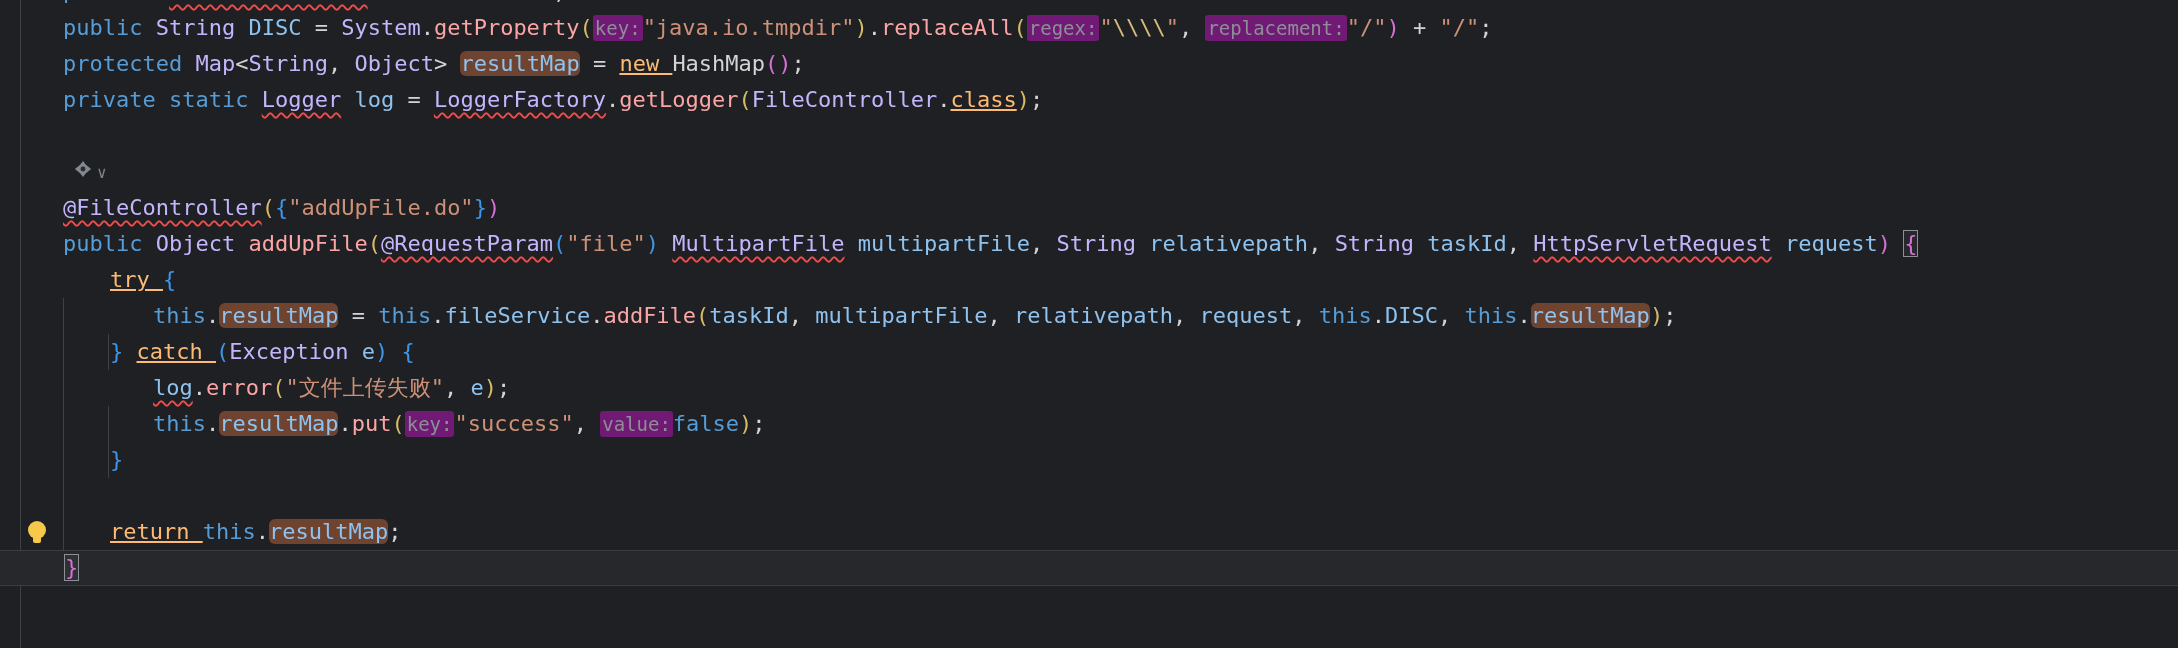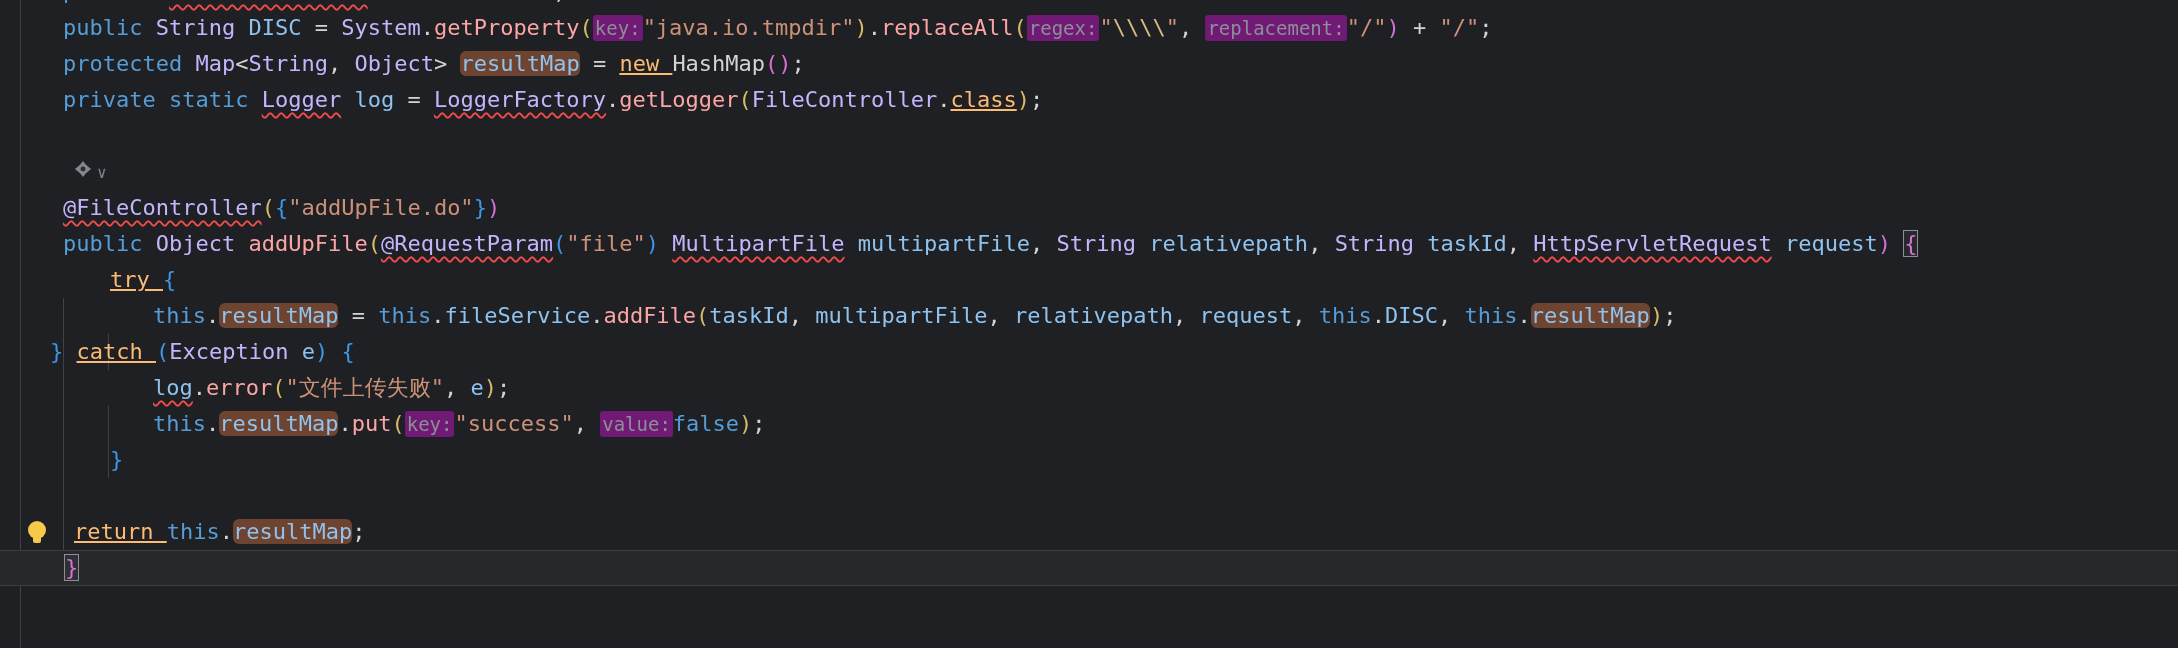--- a/index.html
+++ b/index.html
@@ -71,21 +71,21 @@
       <div class="line" style="padding-left: 63px;"><span class="c-kw">private static </span><span class="c-ty e">Logger</span><span class="c-d"> </span><span class="c-va">log </span><span class="c-d">= </span><span class="c-ty e">LoggerFactory</span><span class="c-d">.</span><span class="c-me">getLogger</span><span class="c-b1">(</span><span class="c-ty">FileController</span><span class="c-d">.</span><span class="c-fl">class</span><span class="c-b1">)</span><span class="c-d">;</span></div>
       <div class="line" style="padding-left: 20px;"></div>
       <div class="line" style="padding-left: 74px;"><span class="action-icon"><svg width="18" height="18" viewBox="0 0 16 16">
             <path d="M8 0.8 L10.6 4.2 L15.2 8 L10.6 11.8 L8 15.2 L5.4 11.8 L0.8 8 L5.4 4.2 Z" fill="#83878e"></path>
             <circle cx="8" cy="8" r="2.2" fill="#2a2c30"></circle>
           </svg></span><span class="chev">∨</span></div>
       <div class="line" style="padding-left: 63px;"><span class="c-ty e">@FileController</span><span class="c-b1">(</span><span class="c-b3">{</span><span class="c-st">"addUpFile.do"</span><span class="c-b3">}</span><span class="c-b2">)</span></div>
       <div class="line" style="padding-left: 63px;"><span class="c-kw">public </span><span class="c-ty">Object </span><span class="c-me">addUpFile</span><span class="c-b1">(</span><span class="c-ty e">@RequestParam</span><span class="c-b3">(</span><span class="c-st">"file"</span><span class="c-b3">)</span><span class="c-d"> </span><span class="c-ty e">MultipartFile</span><span class="c-d"> </span><span class="c-va">multipartFile</span><span class="c-d">, </span><span class="c-ty">String </span><span class="c-va">relativepath</span><span class="c-d">, </span><span class="c-ty">String </span><span class="c-va">taskId</span><span class="c-d">, </span><span class="c-ty e">HttpServletRequest</span><span class="c-d"> </span><span class="c-va">request</span><span class="c-b2">)</span><span class="c-d"> </span><span class="c-b2 bx">{</span></div>
       <div class="line" style="padding-left: 110px;"><span class="c-fl">try </span><span class="c-b3">{</span></div>
       <div class="line" style="padding-left: 153px;"><span class="c-kw">this</span><span class="c-d">.</span><span class="c-va hl">resultMap</span><span class="c-d"> = </span><span class="c-kw">this</span><span class="c-d">.</span><span class="c-va">fileService</span><span class="c-d">.</span><span class="c-me">addFile</span><span class="c-b1">(</span><span class="c-va">taskId</span><span class="c-d">, </span><span class="c-va">multipartFile</span><span class="c-d">, </span><span class="c-va">relativepath</span><span class="c-d">, </span><span class="c-va">request</span><span class="c-d">, </span><span class="c-kw">this</span><span class="c-d">.</span><span class="c-va">DISC</span><span class="c-d">, </span><span class="c-kw">this</span><span class="c-d">.</span><span class="c-va hl">resultMap</span><span class="c-b1">)</span><span class="c-d">;</span></div>
-      <div class="line" style="padding-left: 50px;"><span class="c-b3">}</span><span class="c-d"> </span><span class="c-fl">catch </span><span class="c-b3">(</span><span class="c-ty">Exception</span><span class="c-d"> </span><span class="c-va">e</span><span class="c-b3">)</span><span class="c-d"> </span><span class="c-b3">{</span></div>
+      <div class="line" style="padding-left: 110px;"><span class="c-b3">}</span><span class="c-d"> </span><span class="c-fl">catch </span><span class="c-b3">(</span><span class="c-ty">Exception</span><span class="c-d"> </span><span class="c-va">e</span><span class="c-b3">)</span><span class="c-d"> </span><span class="c-b3">{</span></div>
       <div class="line" style="padding-left: 153px;"><span class="c-va e">log</span><span class="c-d">.</span><span class="c-me">error</span><span class="c-b1">(</span><span class="c-st">"文件上传失败"</span><span class="c-d">, </span><span class="c-va">e</span><span class="c-b1">)</span><span class="c-d">;</span></div>
       <div class="line" style="padding-left: 153px;"><span class="c-kw">this</span><span class="c-d">.</span><span class="c-va hl">resultMap</span><span class="c-d">.</span><span class="c-me">put</span><span class="c-b1">(</span><span class="inlay">key:</span><span class="c-st">"success"</span><span class="c-d">, </span><span class="inlay">value:</span><span class="c-kw">false</span><span class="c-b1">)</span><span class="c-d">;</span></div>
       <div class="line" style="padding-left: 110px;"><span class="c-b3">}</span></div>
       <div class="line" style="padding-left: 20px;"></div>
-      <div class="line" style="padding-left: 74px;"><span class="bulb"></span><span class="c-fl">return </span><span class="c-kw">this</span><span class="c-d">.</span><span class="c-va hl">resultMap</span><span class="c-d">;</span></div>
+      <div class="line" style="padding-left: 110px;"><span class="bulb"></span><span class="c-fl">return </span><span class="c-kw">this</span><span class="c-d">.</span><span class="c-va hl">resultMap</span><span class="c-d">;</span></div>
       <div class="line caret-row" style="padding-left: 65px;"><span class="c-b2 bx">}</span></div>
     </div>
 </div>
 
 </body></html>

